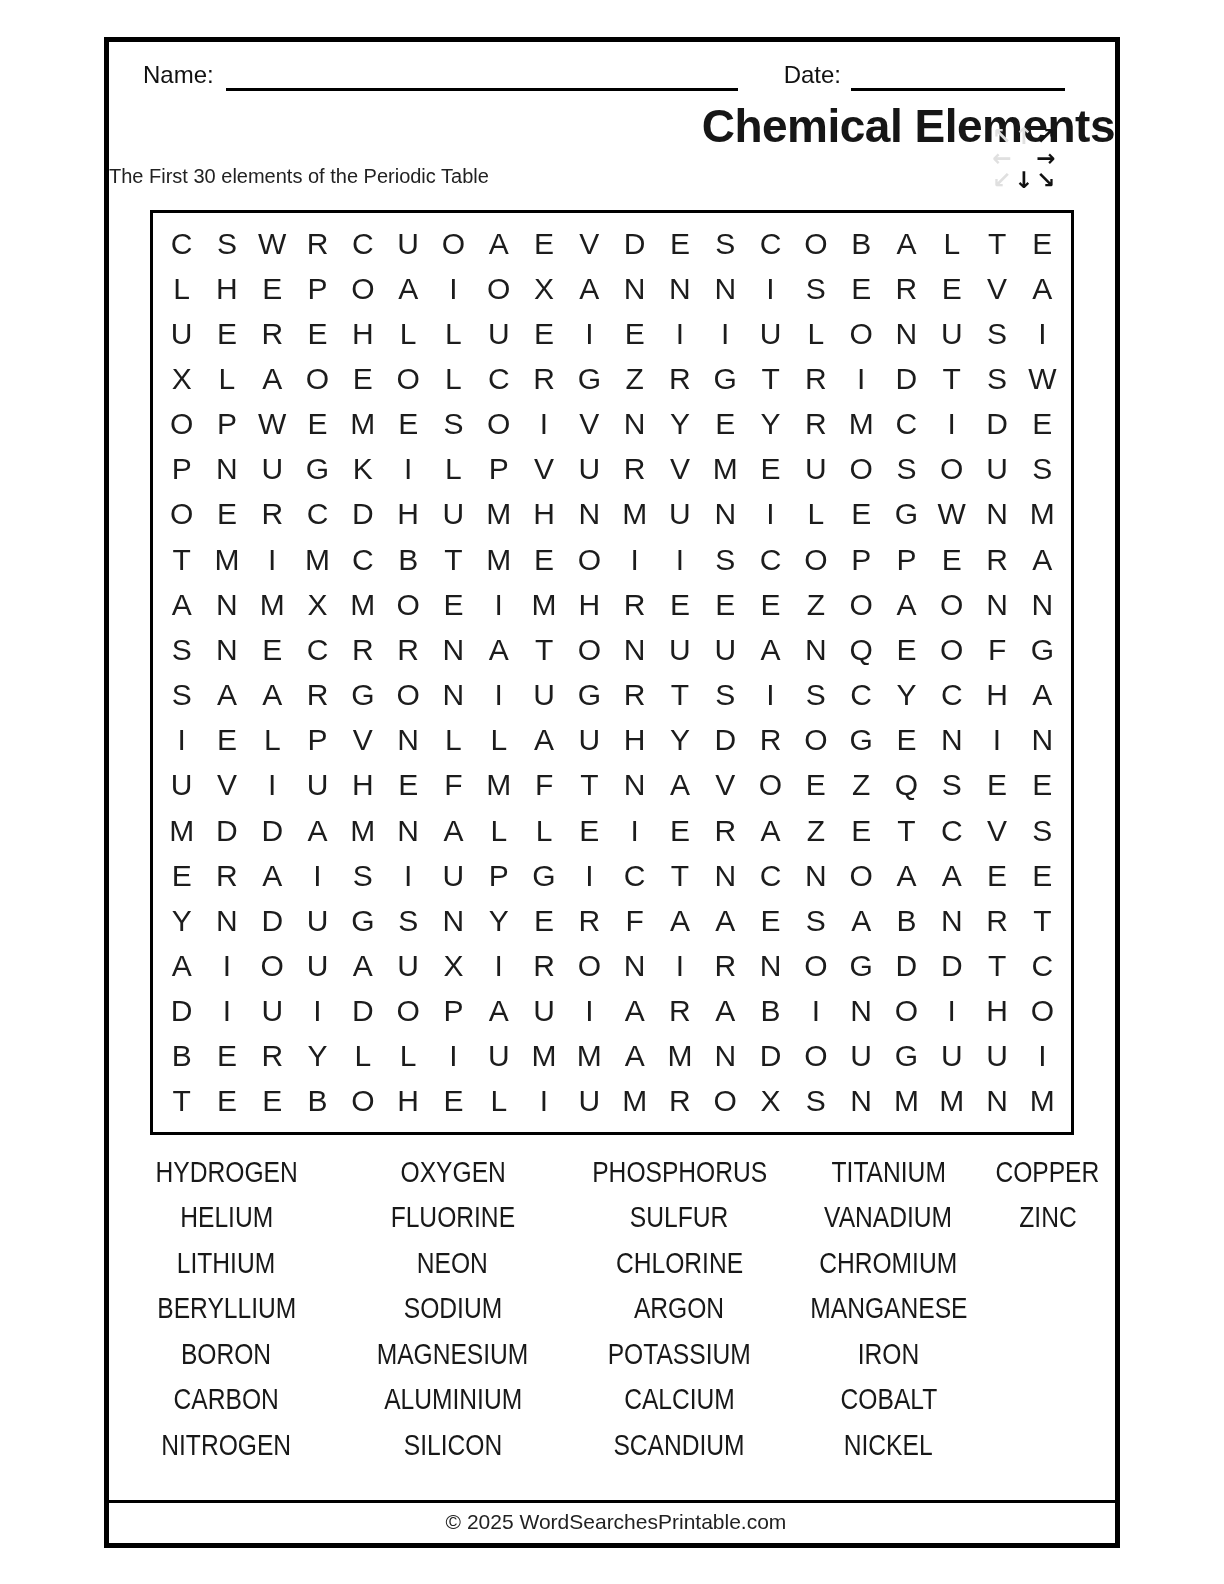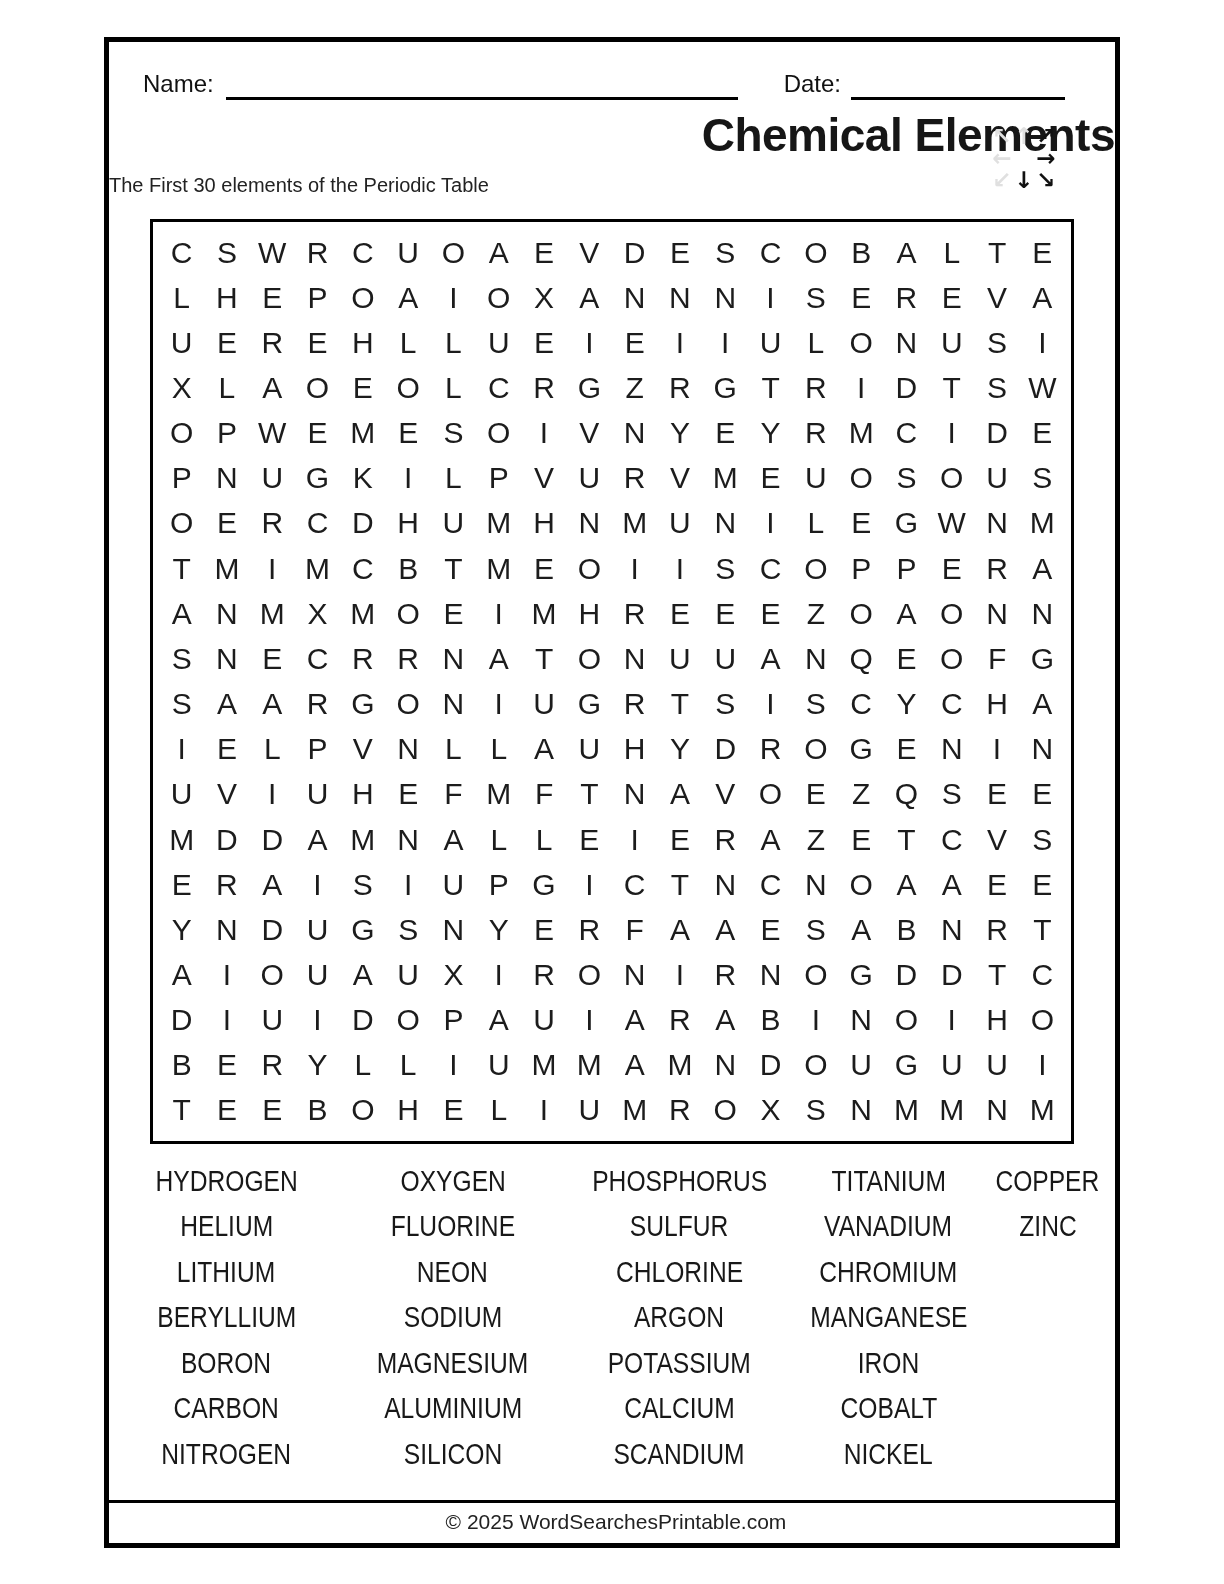--- a/index.html
+++ b/index.html
@@ -1,21 +1,21 @@
 <!DOCTYPE html>
 <html><head>
 <meta charset="utf-8">
 <style>
   html,body{margin:0;padding:0;background:#ffffff;}
   .page{position:relative;width:1224px;height:1584px;background:#fff;
         font-family:"Liberation Sans",sans-serif;color:#1a1a1a;}
   .sheet{position:absolute;left:104px;top:37px;width:1016px;height:1511px;
          border:5px solid #000;box-sizing:border-box;background:#fff;}
   
-  .top-row{display:flex;align-items:flex-end;padding:26px 50px 0 34px;}
+  .top-row{display:flex;align-items:flex-end;padding:17px 50px 0 34px;}
   .field-label{font-size:24px;line-height:32px;color:#111;white-space:nowrap;}
   .write-line{border-bottom:3px solid #000;height:28px;}
   .name-line{flex:1;margin-left:12px;}
   .date-label{margin-left:46px;text-align:right;}
   .date-line{width:214px;margin-left:10px;}
   
   .title{margin-top:8px;text-align:right;font-size:46px;font-weight:bold;
          letter-spacing:-0.5px;color:#161616;line-height:55px;}
   .subtitle{margin-top:4px;text-align:left;font-size:20px;color:#222;line-height:36px;}
   

